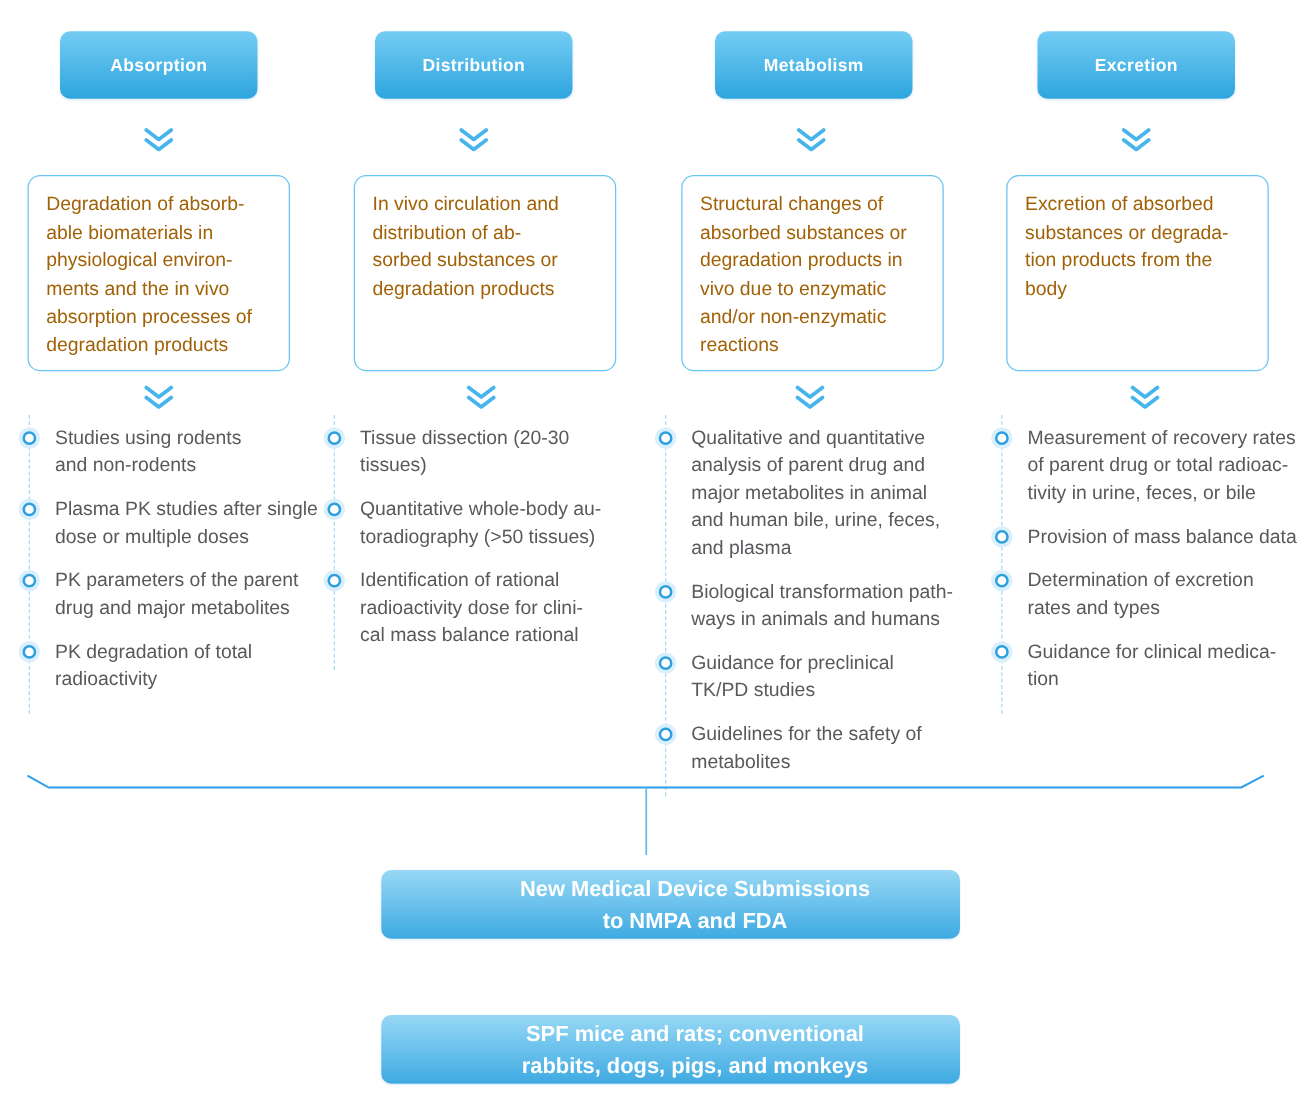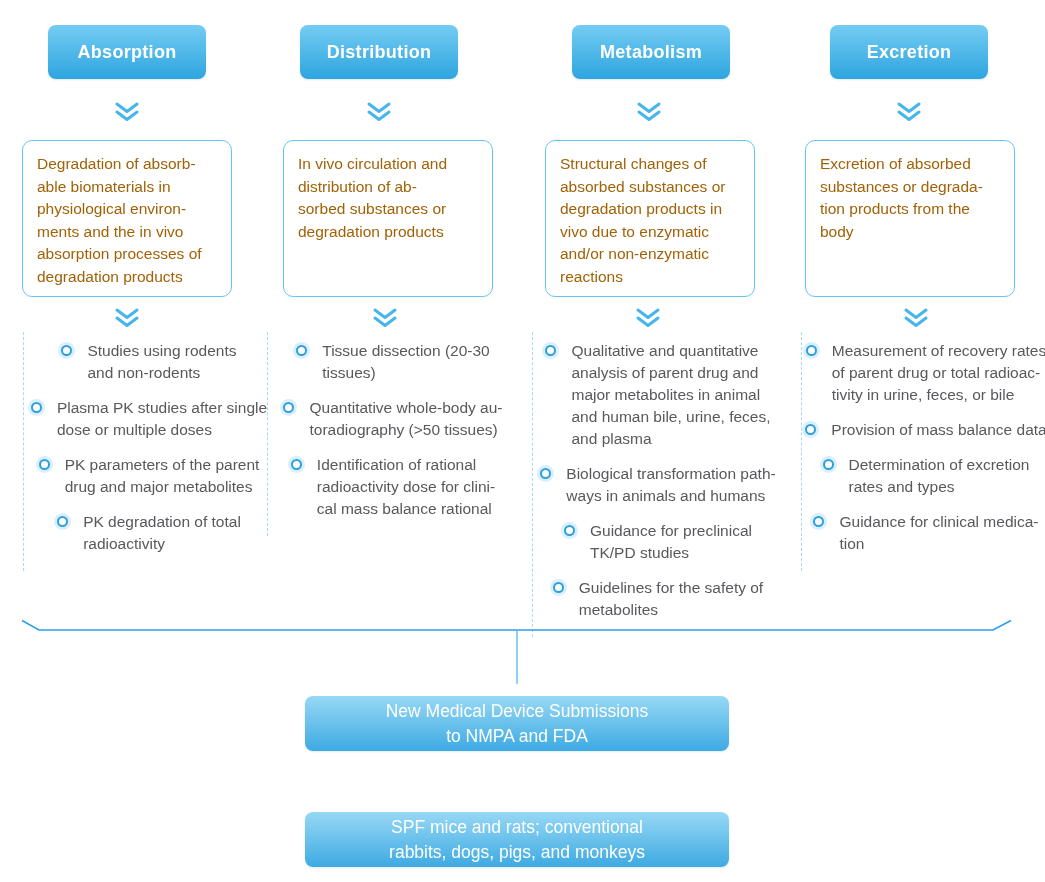--- a/index.html
+++ b/index.html
@@ -9,21 +9,21 @@
     overflow:hidden;
     background:#fff;
     font-family:"Liberation Sans", sans-serif;
     color:#58595C;
   }
   
   .pill{
     position:absolute;top:25px;width:158px;height:54px;
     border-radius:8px;
     background:linear-gradient(180deg,#74CCF3 0%,#2EA5DF 100%);
-    color:#fff;font-weight:bold;font-size:18px;letter-spacing:.3px;
+    color:#fff;font-weight:bold;font-size:14px;letter-spacing:.3px;
     display:flex;align-items:center;justify-content:center;
     box-shadow:0 1px 2px rgba(40,130,190,.18);
   }
   .pill-1{left:48px}.pill-2{left:300px}.pill-3{left:572px}.pill-4{left:830px}
 
   
   .chev{position:absolute;width:26px;height:22px;}
   .chev svg{display:block;width:26px;height:22px;}
   .chev polyline{fill:none;stroke:#45B5EC;stroke-width:3;stroke-linecap:round;stroke-linejoin:round;}
   .chev-r1{top:101px}
@@ -44,39 +44,40 @@
   
   .bullets{
     position:absolute;top:340px;width:262px;
     display:flex;flex-direction:column;gap:13px;
   }
   .bullets::before{
     content:"";position:absolute;left:5px;top:-8px;bottom:-16px;
     border-left:1px dashed #A5D9F4;
   }
   .b-1{left:18px}.b-2{left:262px}.b-3{left:527px}.b-4{left:796px;width:260px;}
-  .item{display:flex;gap:15px;align-items:flex-start;position:relative;justify-content:center;}
+  .item{display:flex;gap:15px;align-items:flex-start;position:relative;}
   .bullet{
     flex:0 0 auto;width:7px;height:7px;margin-top:5px;
     border:2px solid #2E9FDE;border-radius:50%;background:#fff;
     box-shadow:0 0 0 3px #D9EFFB;
     position:relative;z-index:1;
   }
   .itxt{font-size:15.5px;line-height:22px;color:#58595C;white-space:pre-line;}
 
   
   .connector{position:absolute;left:0;top:0;pointer-events:none;}
   .bottom-box{
     position:absolute;left:305px;width:424px;height:55px;
     border-radius:8px;
     background:linear-gradient(180deg,#97D8F5 0%,#3EAAE2 100%);
-    color:#fff;font-weight:normal;font-size:17.5px;line-height:25px;
+    color:#fff;font-weight:bold;font-size:17.5px;line-height:25px;
     display:flex;align-items:center;justify-content:center;text-align:center;
     white-space:pre-line;
     box-shadow:0 1px 2px rgba(40,130,190,.15);
+    padding-left:39px;
   }
   .bb-1{top:696px}
   .bb-2{top:812px}
 </style>
 </head>
 <body>
 
 <div class="canvas">
 
   <div class="pill pill-1">

